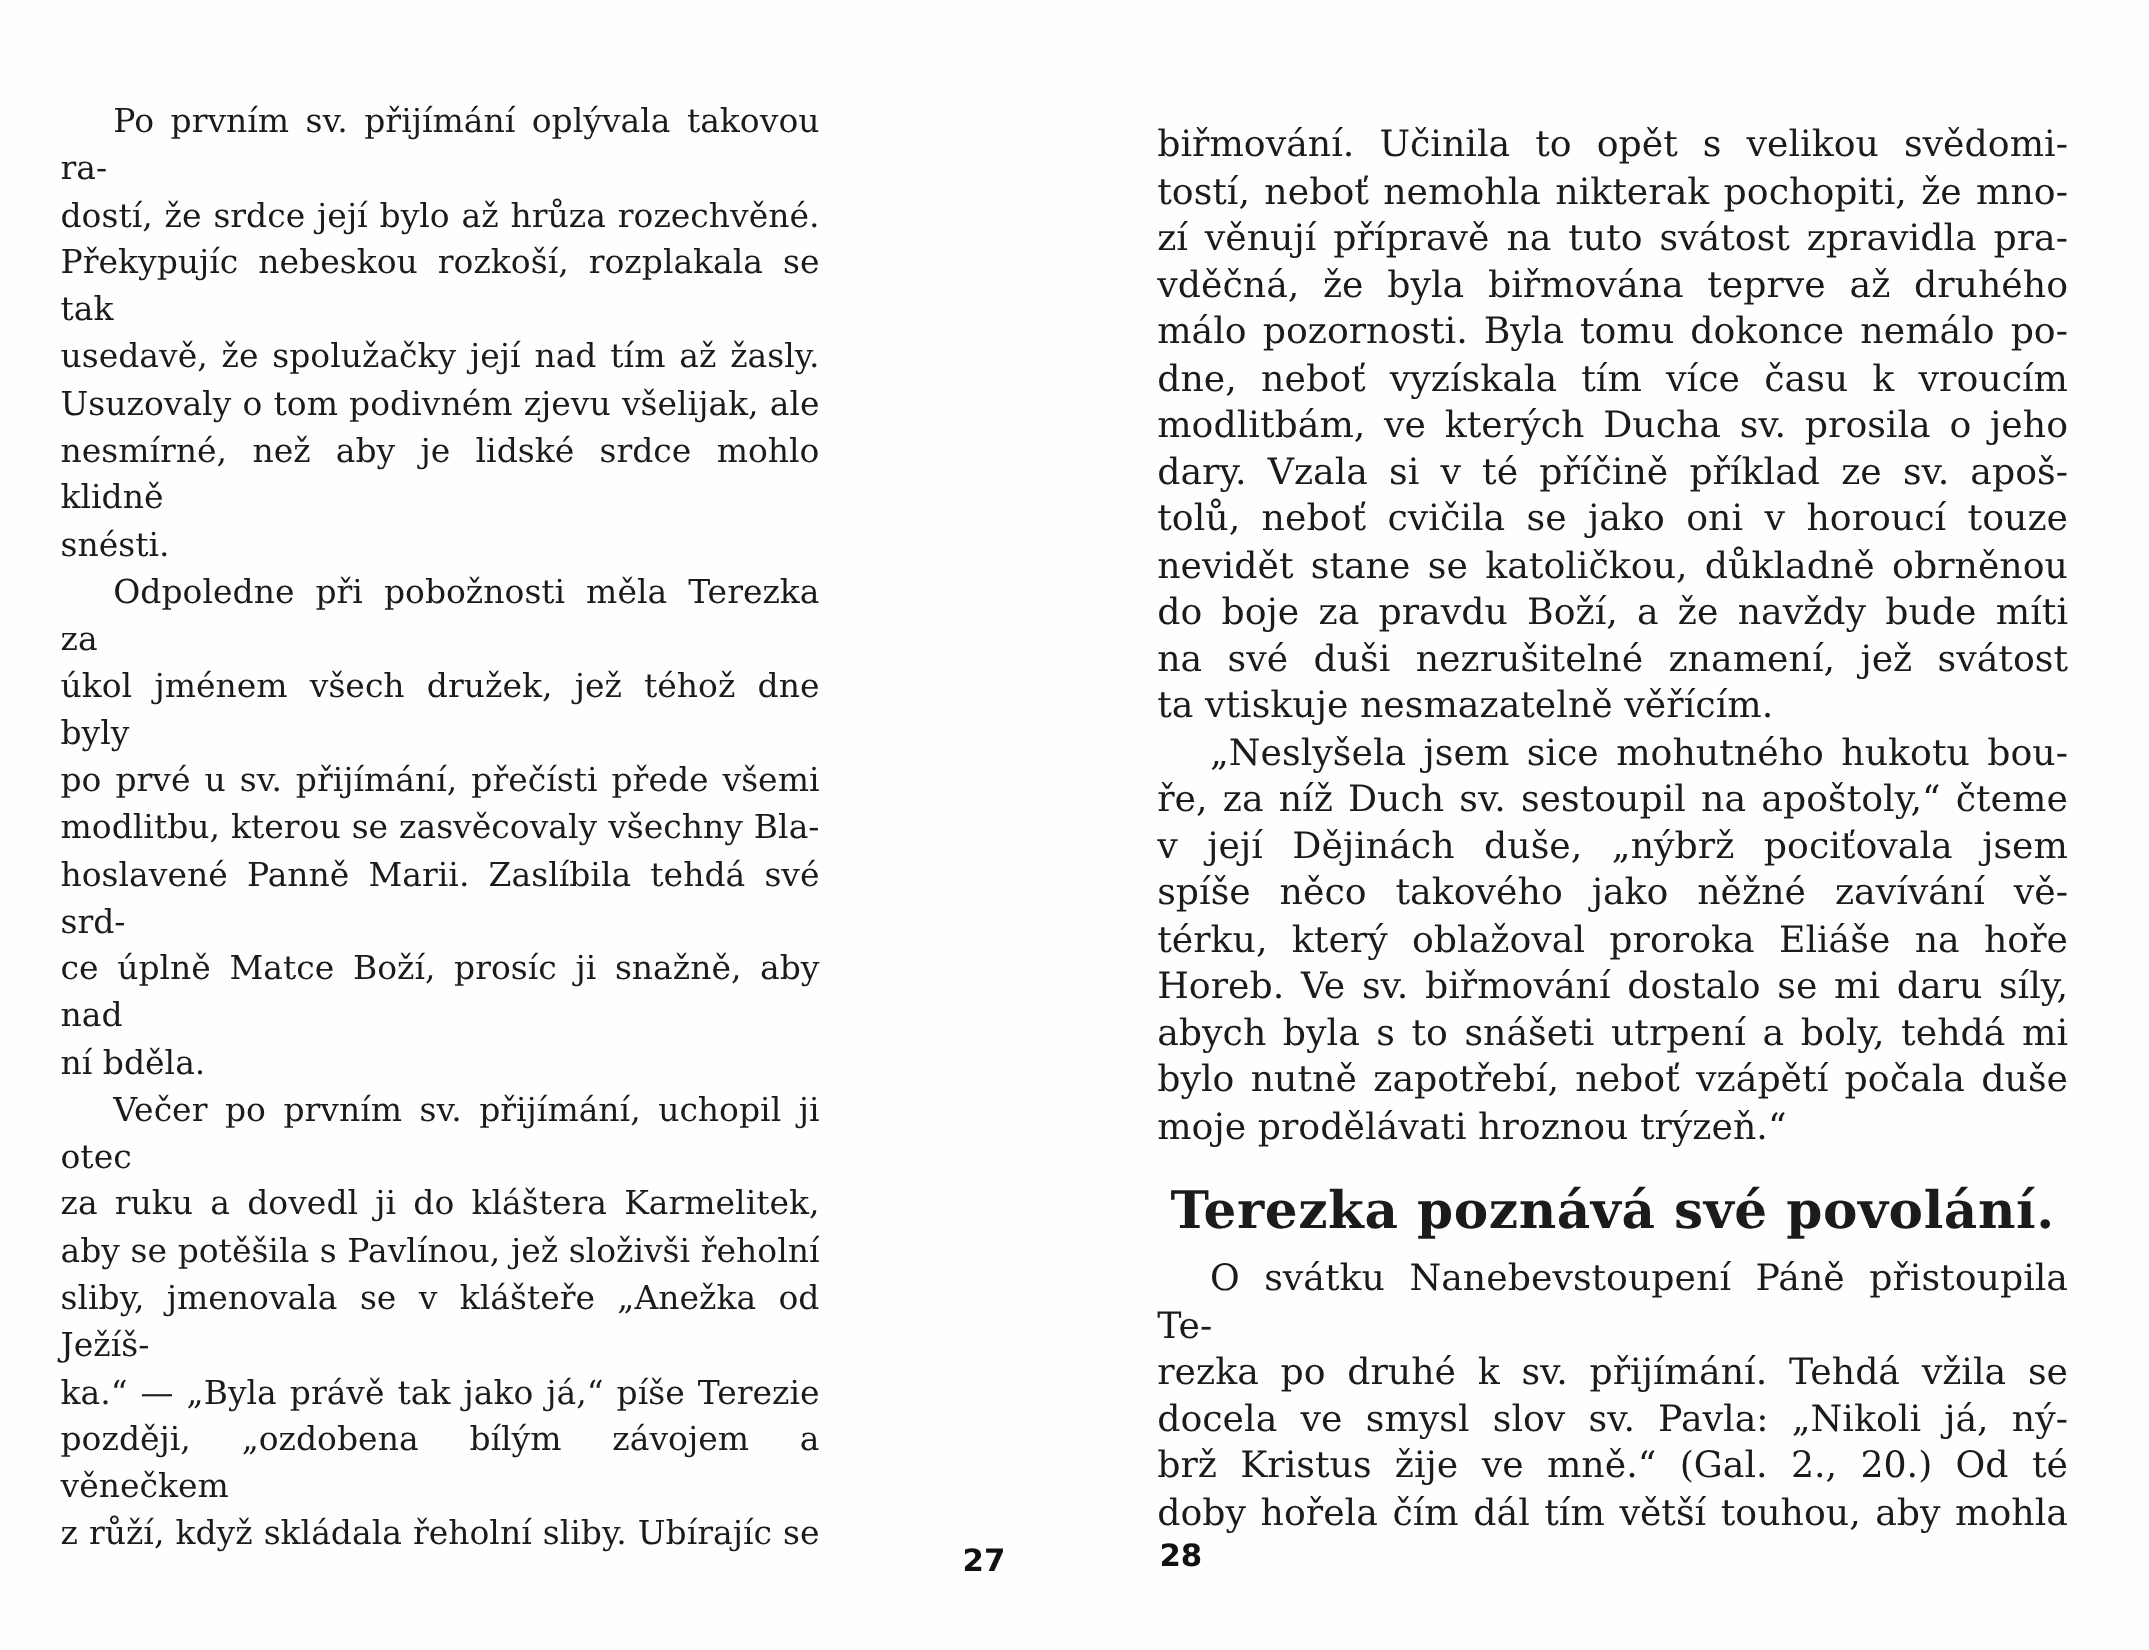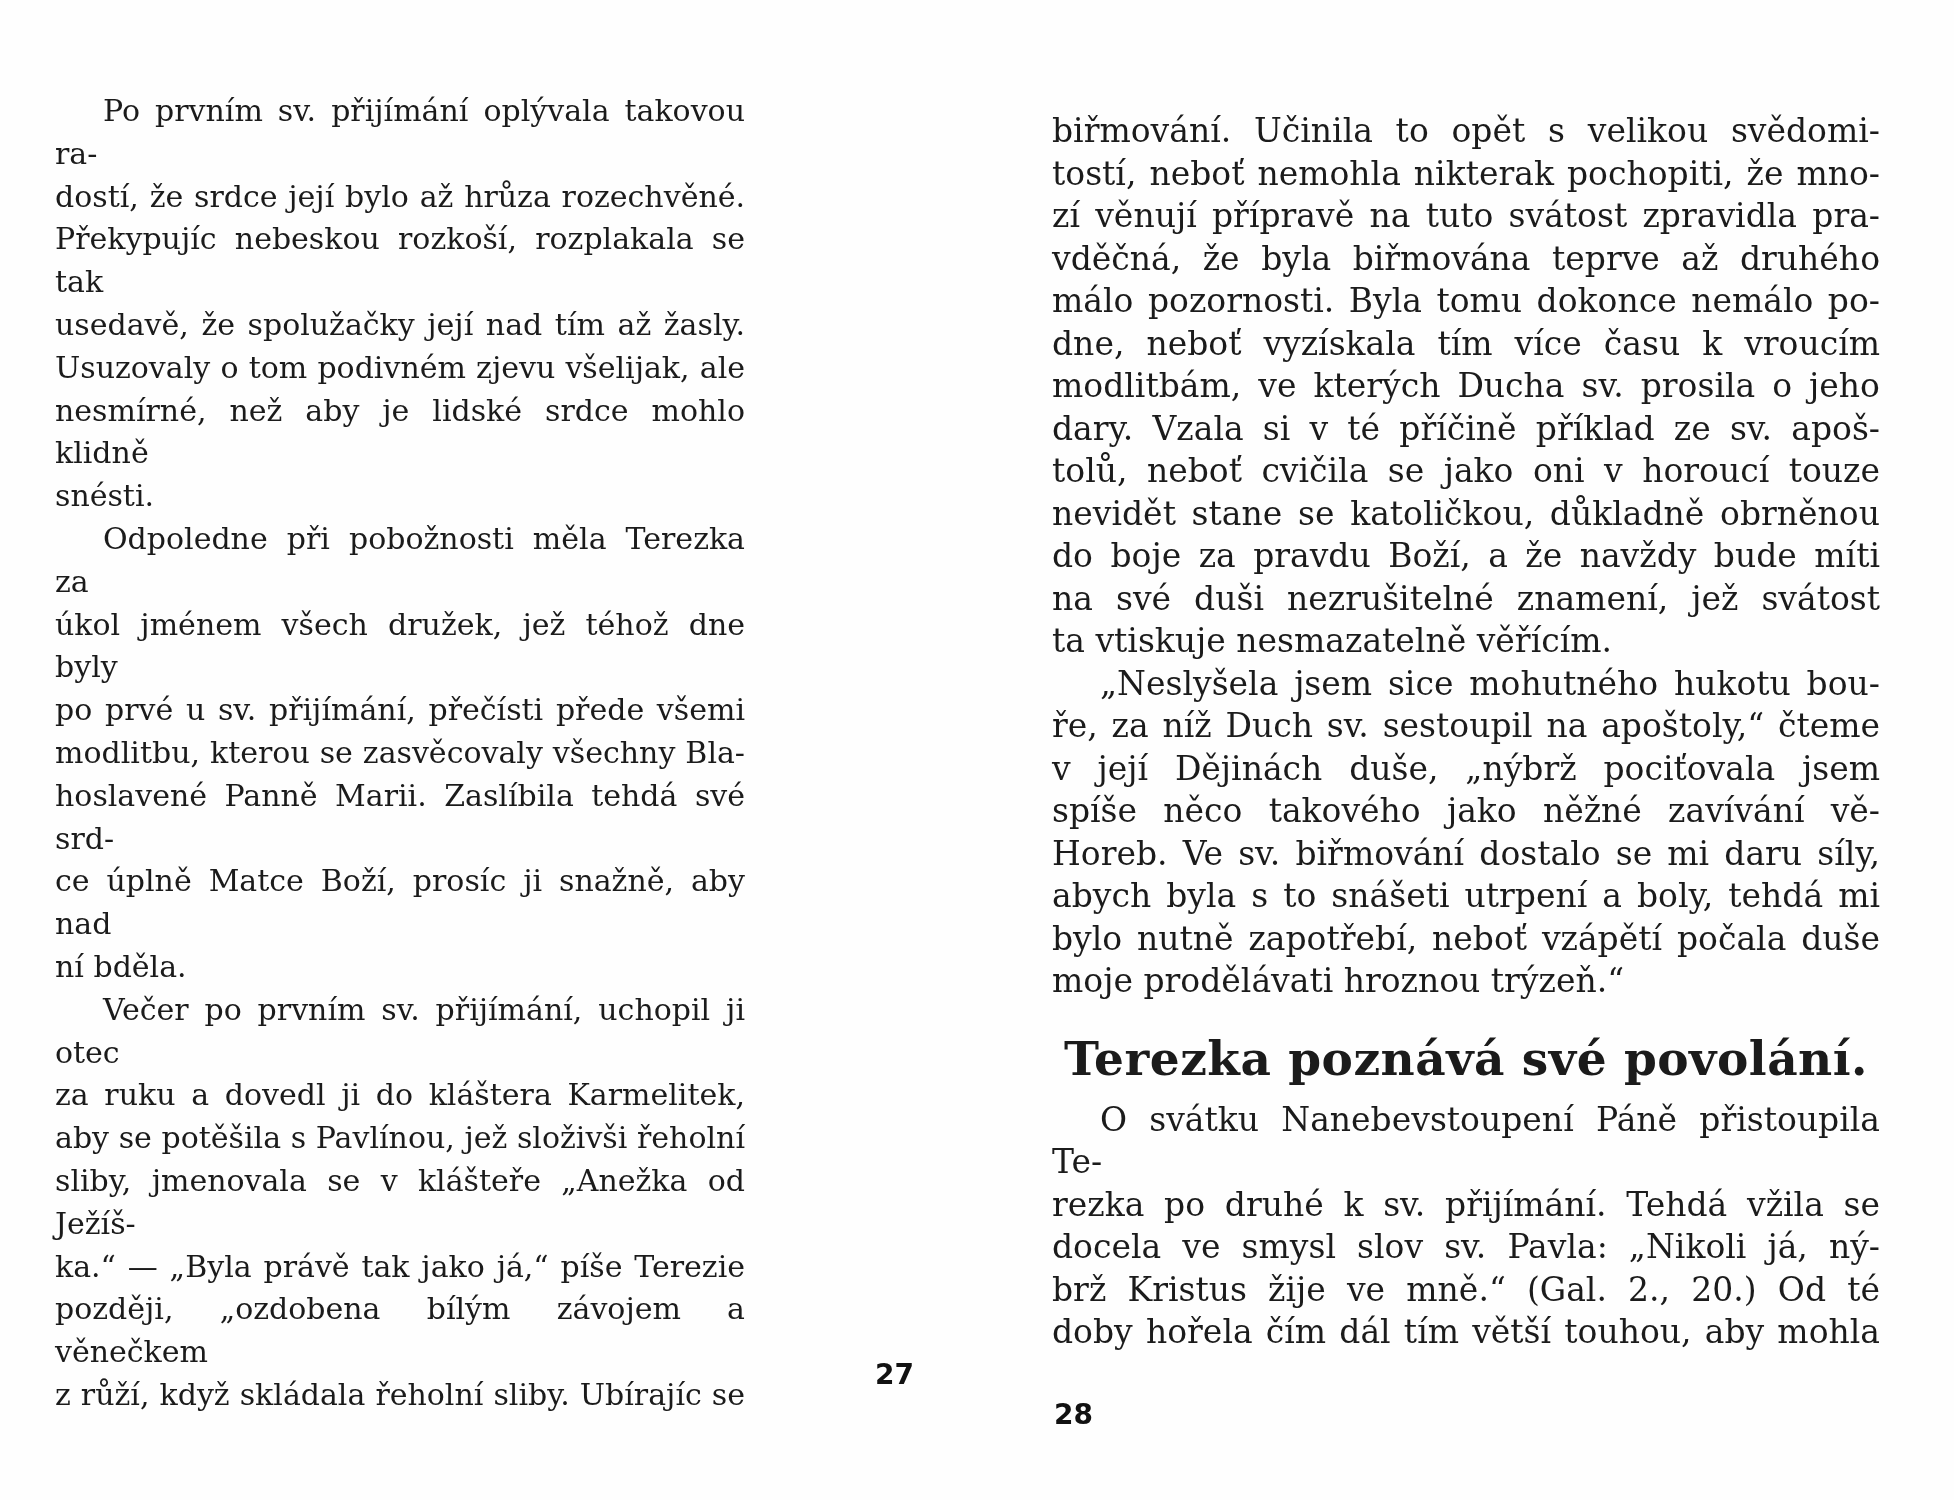--- a/index.html
+++ b/index.html
@@ -53,21 +53,21 @@
   }
   .page-number {
     position: absolute;
     font-family: "DejaVu Sans", "Liberation Sans", sans-serif;
     font-weight: bold;
     font-size: 28px;
     color: #111;
   }
   #num-left {
     left: 875px;
-    top: 1358px;
+    top: 1402px;
   }
   #num-right {
     left: 1054px;
     top: 1398px;
   }
 </style>
 </head>
 <body style="background: rgb(254, 254, 254); color: rgb(27, 27, 27);">
 
 <div class="page-text" id="left-block">
@@ -105,20 +105,21 @@
     <div class="line">dary. Vzala si v té příčině příklad ze sv. apoš-</div>
     <div class="line">tolů, neboť cvičila se jako oni v horoucí touze</div>
     <div class="line">nevidět stane se katoličkou, důkladně obrněnou</div>
     <div class="line">do boje za pravdu Boží, a že navždy bude míti</div>
     <div class="line">na své duši nezrušitelné znamení, jež svátost</div>
     <div class="line para-end">ta vtiskuje nesmazatelně věřícím.</div>
     <div class="line indent">„Neslyšela jsem sice mohutného hukotu bou-</div>
     <div class="line">ře, za níž Duch sv. sestoupil na apoštoly,“ čteme</div>
     <div class="line">v její Dějinách duše, „nýbrž pociťovala jsem</div>
     <div class="line">spíše něco takového jako něžné zavívání vě-</div>
+    <div class="line">térku, který oblažoval proroka Eliáše na hoře</div>
     <div class="line">Horeb. Ve sv. biřmování dostalo se mi daru síly,</div>
     <div class="line">abych byla s to snášeti utrpení a boly, tehdá mi</div>
     <div class="line">bylo nutně zapotřebí, neboť vzápětí počala duše</div>
     <div class="line para-end">moje prodělávati hroznou trýzeň.“</div>
     <div class="section-heading">Terezka poznává své povolání.</div>
     <div class="line indent">O svátku Nanebevstoupení Páně přistoupila Te-</div>
     <div class="line">rezka po druhé k sv. přijímání. Tehdá vžila se</div>
     <div class="line">docela ve smysl slov sv. Pavla: „Nikoli já, ný-</div>
     <div class="line">brž Kristus žije ve mně.“ (Gal. 2., 20.) Od té</div>
     <div class="line">doby hořela čím dál tím větší touhou, aby mohla</div>

